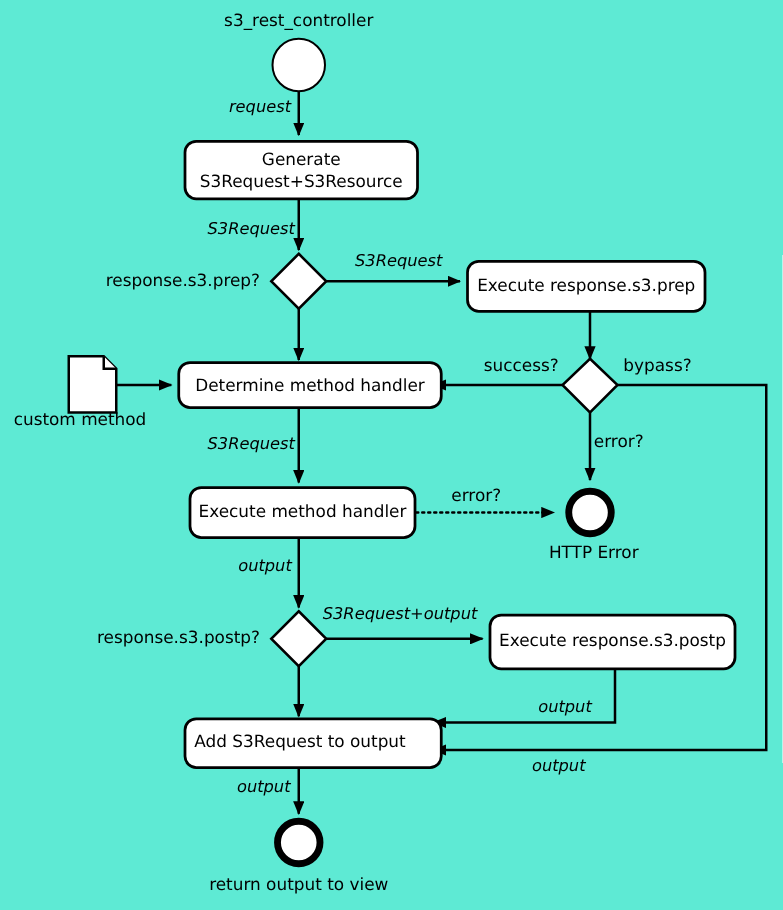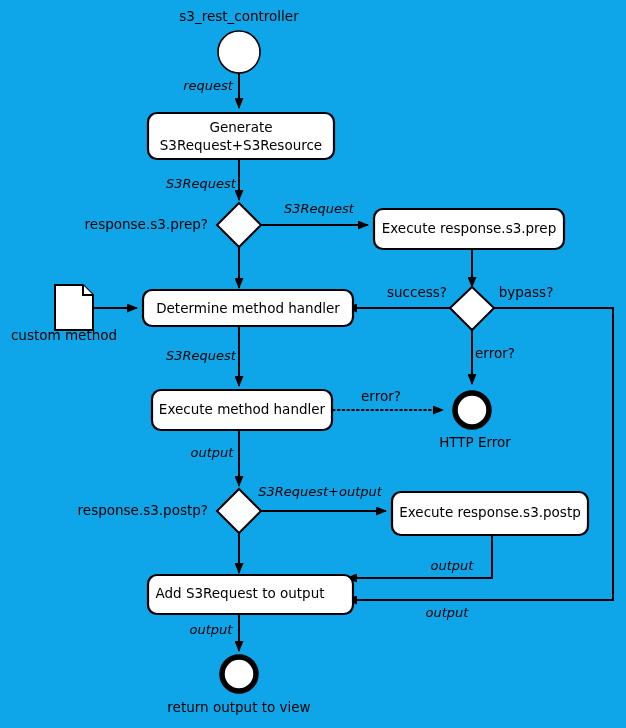--- a/index.html
+++ b/index.html
@@ -10,21 +10,21 @@
   body {
     width: 626px;
     height: 728px;
     font-family: "DejaVu Sans", "Liberation Sans", sans-serif;
     overflow: hidden;
   }
   #diagram-root {
     position: relative;
     width: 626px;
     height: 728px;
-    background: #0ea5e9;
+    background: #5eead4;
   }
   svg#flowchart {
     display: block;
     width: 626px;
     height: 728px;
   }
   .node-box {
     fill: #ffffff;
     stroke: #000000;
     stroke-width: 2.2;

